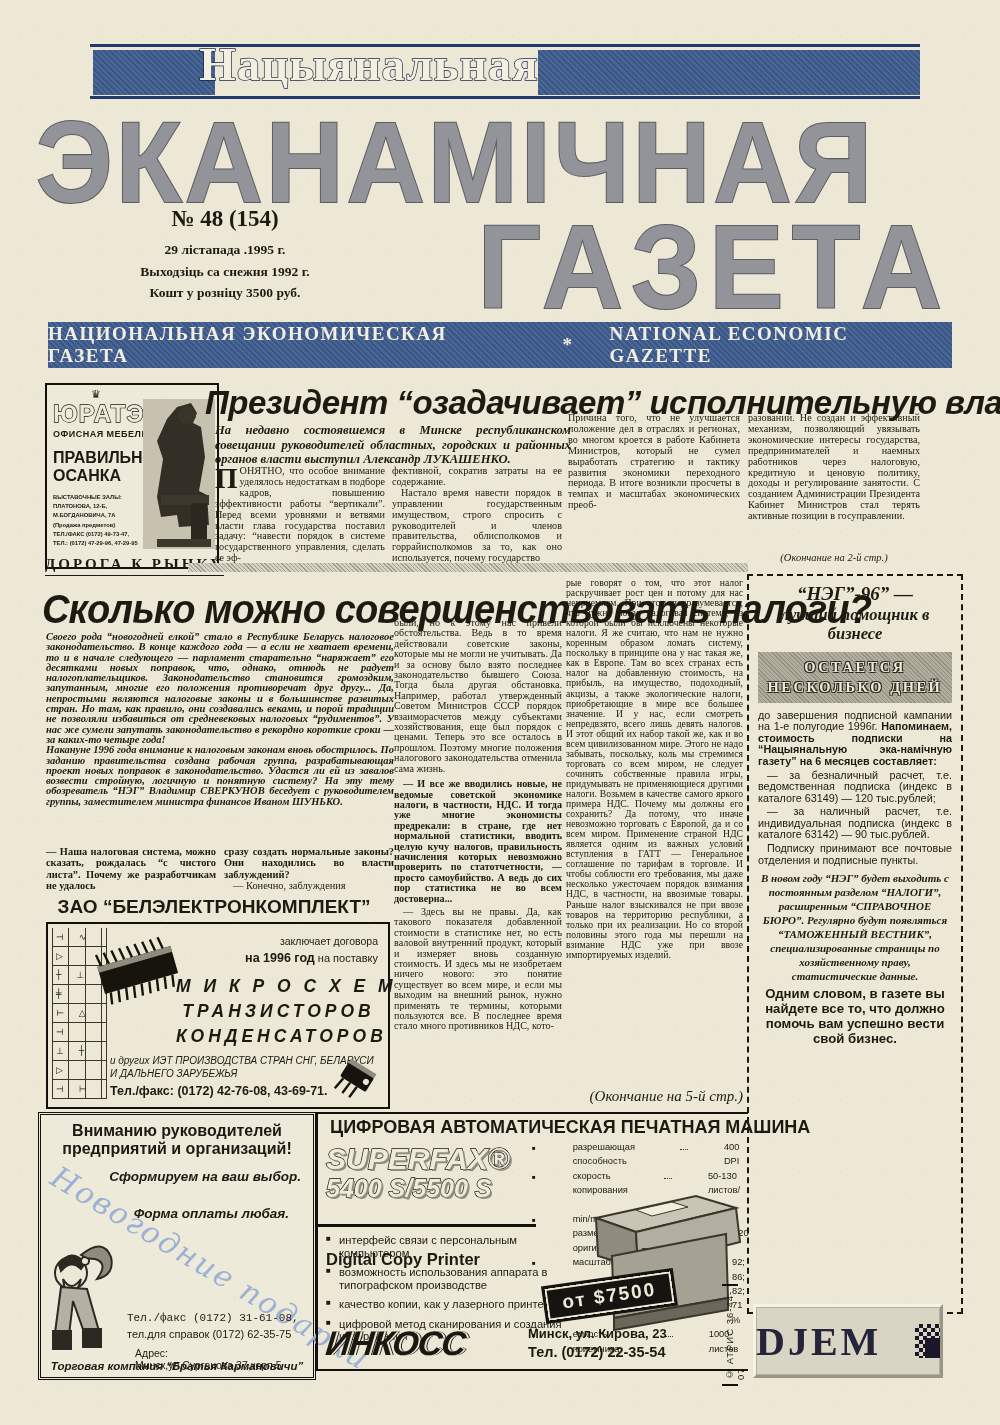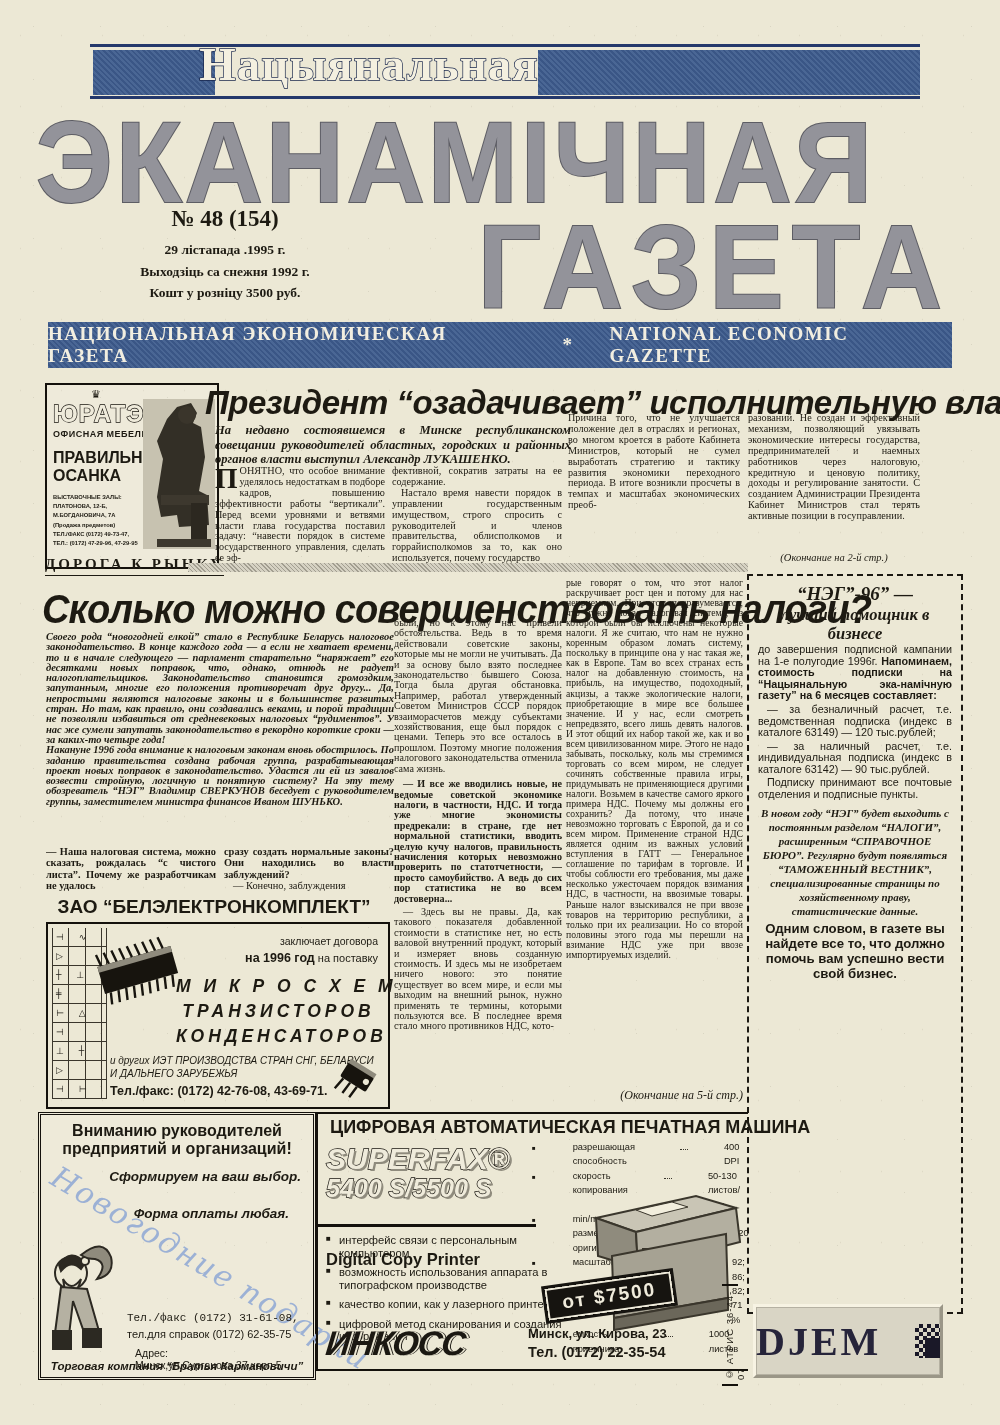--- a/index.html
+++ b/index.html
@@ -46,21 +46,21 @@
     transform:scaleX(.93);transform-origin:left center;white-space:nowrap;}
   #tax-lead{font-weight:bold;font-style:italic;font-size:10.5px;line-height:10.3px;text-align:justify;overflow:hidden;}
   #tax-lead p{margin:0;}
   .qacol{font-weight:bold;font-size:10.4px;line-height:11.4px;text-align:justify;overflow:hidden;}
   .qacol p{margin:0;}
   .qacol p + p{text-indent:9px;}
   #tax-col2{font-size:10.1px;line-height:10.4px;}
   #tax-col2 .boldq{font-weight:bold;margin-top:5px;text-indent:9px;}
   #tax-col2 .ans{margin-top:3px;text-indent:9px;}
   #tax-col3{font-size:9.7px;line-height:10.05px;}
-  #tax-more{text-align:right;font-style:italic;font-size:12px;}
+  #tax-more{text-align:right;font-style:italic;font-size:15px;}
   
   #neg-box{border:2.5px dashed #1b1812;padding:7px 9px;overflow:hidden;}
   #neg-title{font-weight:bold;font-style:italic;font-size:19px;text-align:center;}
   #neg-sub{font-weight:bold;font-style:italic;font-size:16.5px;line-height:1.18;text-align:center;}
   #neg-banner{margin:8px 0 7px;padding:5px 2px;text-align:center;background-color:#b2ae9e;
     background-image:repeating-linear-gradient(45deg,rgba(60,58,48,.25) 0 1px,transparent 1px 3px);
     font-family:"Liberation Serif",serif;font-weight:bold;font-size:14.5px;letter-spacing:2.5px;line-height:1.4;color:#efead8;
     text-shadow:-1px -1px 0 #2e2b22,1px -1px 0 #2e2b22,-1px 1px 0 #2e2b22,1px 1px 0 #2e2b22;}
   .neg-p{font-family:"Liberation Sans",sans-serif;font-size:10.8px;line-height:11.6px;text-align:justify;margin:0 0 2px;}
   .neg-p.ind{text-indent:9px;}
@@ -202,20 +202,21 @@
     <p class="ans">— Здесь вы не правы. Да, как такового показателя добавленной стоимости в статистике нет, но есть валовой внутренний продукт, который и измеряет вновь созданную стоимость. И здесь мы не изобретаем ничего нового: это понятие существует во всем мире, и если мы выходим на внешний рынок, нужно применять те термины, которыми пользуются все. В последнее время стало много противников НДС, кото-</p>
   </div>
   <div class="abs bodycol" id="tax-col3" style="left:566px;top:578px;width:177px;height:505px;">
     <p>рые говорят о том, что этот налог раскручивает рост цен и потому для нас неприемлем. При этом подразумевается, что нужна новая налоговая система, из которой были бы исключены некоторые налоги. Я же считаю, что нам не нужно коренным образом ломать систему, поскольку в принципе она у нас такая же, как в Европе. Там во всех странах есть налог на добавленную стоимость, на прибыль, на имущество, подоходный, акцизы, а также экологические налоги, приобретающие в мире все большее значение. И у нас, если смотреть непредвзято, всего лишь девять налогов. И этот общий их набор такой же, как и во всем цивилизованном мире. Этого не надо забывать, поскольку, коль мы стремимся торговать со всем миром, не следует сочинять собственные правила игры, придумывать не применяющиеся другими налоги. Возьмем в качестве самого яркого примера НДС. Почему мы должны его сохранить? Да потому, что иначе невозможно торговать с Европой, да и со всем миром. Применение страной НДС является одним из важных условий вступления в ГАТТ — Генеральное соглашение по тарифам в торговле. И чтобы соблюсти его требования, мы даже несколько ужесточаем порядок взимания НДС, в частности, на ввозимые товары. Раньше налог взыскивался не при ввозе товаров на территорию республики, а только при их реализации. Но со второй половины этого года мы перешли на взимание НДС уже при ввозе импортируемых изделий.</p>
   </div>
   <div class="abs" id="tax-more" style="left:566px;top:1088px;width:177px;">(Окончание на 5-й стр.)</div>
 
   <div class="abs" id="neg-box" style="left:747px;top:574px;width:194px;height:722px;">
     <div id="neg-title">“НЭГ”-96” —</div>
     <div id="neg-sub">лучший помощник в бизнесе</div>
+    <div id="neg-banner">ОСТАЕТСЯ НЕСКОЛЬКО ДНЕЙ</div>
     <p class="neg-p"><span>до завершения подписной кампании на 1-е полугодие 1996г. </span><b>Напоминаем, стоимость подписки на “Нацыянальную эка-намічную газету” на 6 месяцев составляет:</b></p>
     <p class="neg-p ind">— за безналичный расчет, т.е. ведомственная подписка (индекс в каталоге 63149) — 120 тыс.рублей;</p>
     <p class="neg-p ind">— за наличный расчет, т.е. индивидуальная подписка (индекс в каталоге 63142) — 90 тыс.рублей.</p>
     <p class="neg-p ind">Подписку принимают все почтовые отделения и подписные пункты.</p>
     <div id="neg-promo">В новом году “НЭГ” будет выходить с постоянным разделом “НАЛОГИ”, расширенным “СПРАВОЧНОЕ БЮРО”. Регулярно будут появляться “ТАМОЖЕННЫЙ ВЕСТНИК”, специализированные страницы по хозяйственному праву, статистические данные.</div>
     <div id="neg-outro">Одним словом, в газете вы найдете все то, что должно помочь вам успешно вести свой бизнес.</div>
   </div>
 
   <div class="abs" id="bel-header" style="left:40px;top:896px;width:348px;">ЗАО “БЕЛЭЛЕКТРОНКОМПЛЕКТ”</div>
   <div class="abs" id="bel-box" style="left:46px;top:922px;width:340px;height:183px;">

